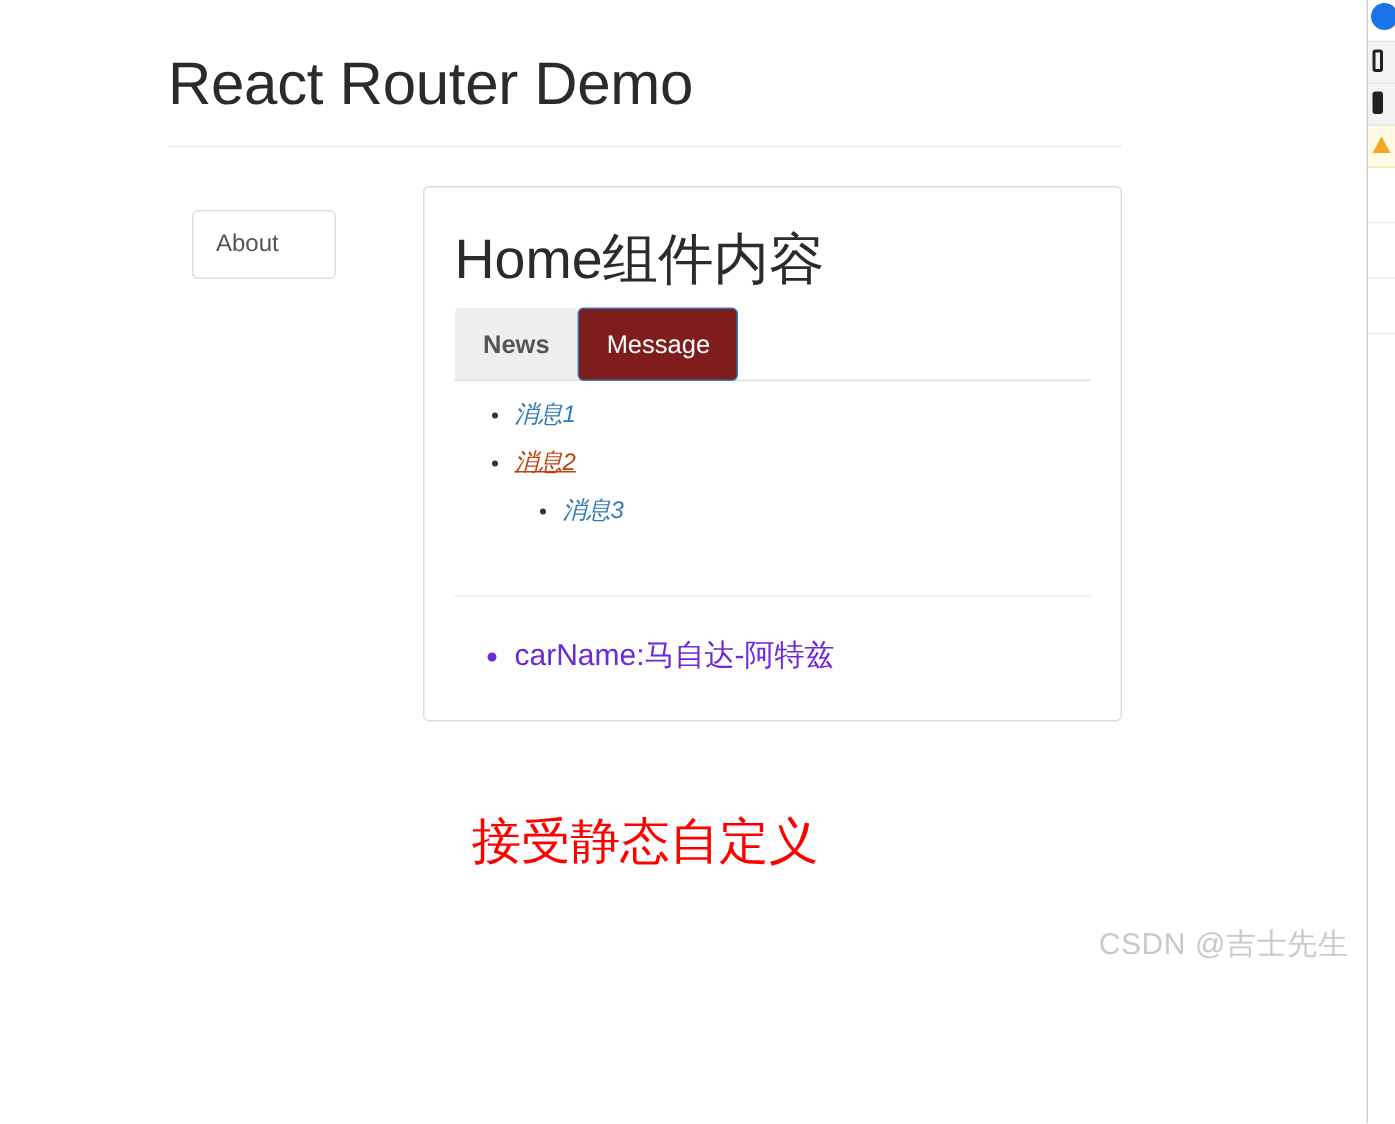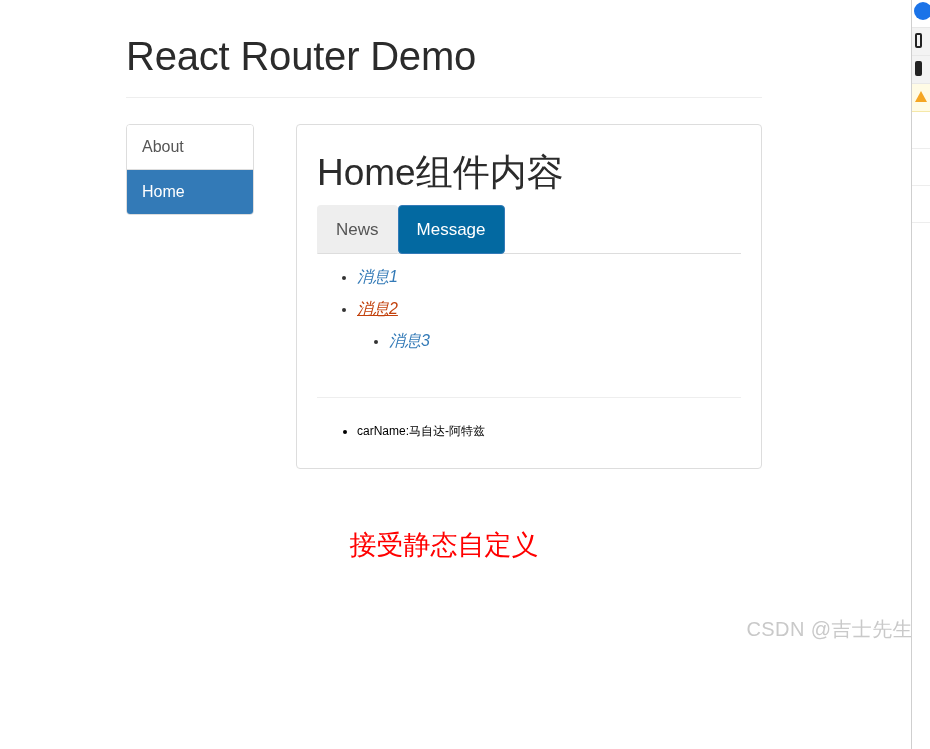--- a/index.html
+++ b/index.html
@@ -15,21 +15,21 @@
   body {
     font-family: "Liberation Sans", "DejaVu Sans", sans-serif;
     font-size: 14px;
     color: #333333;
     position: relative;
   }
 
   
   #page-root {
     position: absolute;
-    left: 16px; top: 0;
+    left: 2px; top: 0;
     width: 911px;
     height: 655px;
     background: #ffffff;
     overflow: hidden;
   }
 
   .container-fluid {
     position: absolute;
     left: 110px;
     top: 0;
@@ -57,21 +57,21 @@
   .row {
     display: flex;
     align-items: flex-start;
     margin-top: 26px;
   }
   .col-left  { width: 128px; flex: 0 0 128px; }
   .col-right { flex: 1 1 auto; margin-left: 42px; }
 
   
   .list-group {
-    margin: 0;
+    margin: 16px;
     padding: 0;
     list-style: none;
     border-radius: 4px;
     overflow: hidden;
     border: 1px solid #dddddd;
   }
   .list-group-item {
     display: block;
     position: relative;
     padding: 13px 15px;
@@ -125,23 +125,24 @@
     line-height: 1.4;
     color: #555555;
     text-decoration: none;
     border: 1px solid transparent;
     border-radius: 4px 4px 0 0;
     cursor: pointer;
   }
   .nav-tabs li.hovered a {
     background-color: #eeeeee;
     border-color: #eeeeee #eeeeee #dddddd;
+    font-weight: bold;
   }
   .nav-tabs li.active a {
-    background-color: #0369a1;
+    background-color: #7f1d1d;
     border-color: #337ab7;
     color: #ffffff;
     border-radius: 4px;
   }
 
   
   ul.msg-list, ul.detail-list {
     margin: 11px 0 0 0;
     padding-left: 40px;
     list-style: disc outside;
@@ -159,28 +160,28 @@
     text-decoration: underline;
     color: #c2410c;
   }
 
   .panel-rule {
     margin: 44px 0 0 0;
     border: 0;
     border-top: 1px solid #eeeeee;
   }
   ul.detail-list { margin-top: 24px; }
-  ul.detail-list li { font-size: 12px; color: #000000; line-height: 1.5; }
+  ul.detail-list li { font-size: 20px; color: #6d28d9; line-height: 1.5; }
 
   
   .red-note {
     margin: 0;
     padding-top: 58px;
     text-align: center;
-    font-size: 27px;
+    font-size: 33px;
     color: #ff0000;
     font-weight: normal;
     width: 636px;
   }
 
   
   .watermark {
     position: absolute;
     right: 14px;
     bottom: 12px;
@@ -247,23 +248,20 @@
       <h1 class="page-title">React Router Demo</h1>
       <hr class="header-rule">
     </div>
 
     <div class="row">
 
       <div class="col-left">
         <div class="list-group">
           <a class="list-group-item" href="#">
             <span class="lg-label">About</span>
-          </a>
-          <a class="list-group-item active" href="#">
-            <span class="lg-label">Home</span>
           </a>
         </div>
       </div>
 
       <div class="col-right">
         <div class="panel">
 
           <h2 class="panel-title">Home组件内容</h2>
 
           <ul class="nav-tabs">

